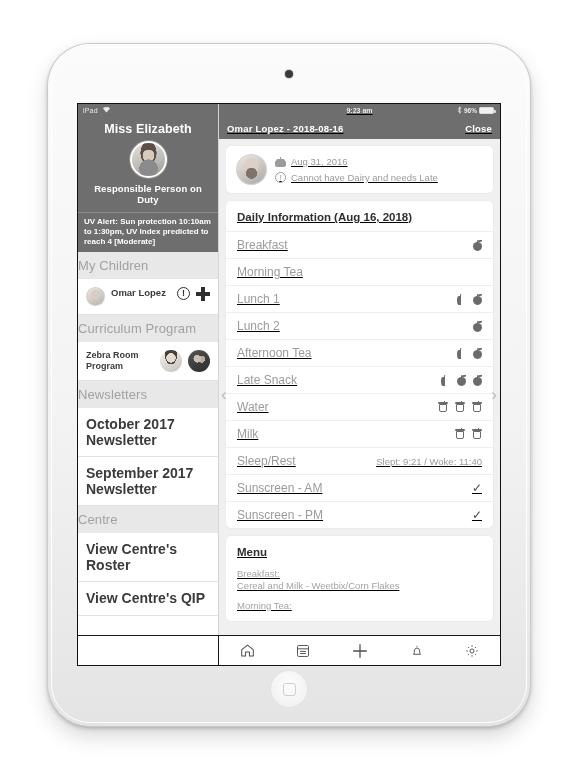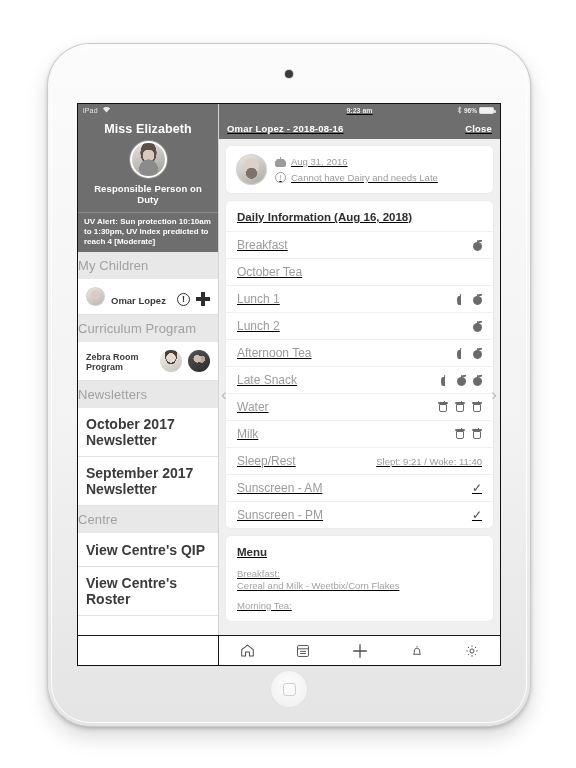--- a/index.html
+++ b/index.html
@@ -100,21 +100,21 @@
 
   .sb-scroll { flex: 1; overflow: hidden; background: #fff; }
   .sb-section {
     background: #e8e8e8; color: #a2a2a2;
     font-size: 13px; padding: 6px 0; letter-spacing: .1px;
   }
   .sb-row {
     background: #ffffff; padding: 8px 8px;
     font-size: 9px; font-weight: 700; color: #3b3b3b;
     border-bottom: 1px solid #e2e2e2;
-    display: flex; align-items: flex-end; gap: 6px;
+    display: flex; align-items: flex-start; gap: 6px;
     min-height: 34px;
   }
   .sb-row.plain { font-size: 14px; }
   .kid-av {
     width: 19px; height: 19px; border-radius: 50%; flex: none;
     background:
       radial-gradient(circle at 50% 40%, #d9cdc3 0 30%, transparent 31%),
       linear-gradient(150deg,#efece8,#b4b1ac);
     box-shadow: inset 0 0 0 1px #cfcfcf;
   }
@@ -316,24 +316,24 @@
           <div class="sb-section">Newsletters</div>
           <div class="sb-row plain">
             <span>October 2017 Newsletter</span>
           </div>
           <div class="sb-row plain">
             <span>September 2017 Newsletter</span>
           </div>
 
           <div class="sb-section">Centre</div>
           <div class="sb-row plain">
+            <span>View Centre's Roster</span>
+          </div>
+          <div class="sb-row plain">
             <span>View Centre's QIP</span>
-          </div>
-          <div class="sb-row plain">
-            <span>View Centre's Roster</span>
           </div>
         </div>
       </div>
 
       <div id="main">
         <div class="m-status">
           <span>9:23 am</span>
           <span class="right">
             <span>
               <svg width="5" height="8" viewBox="0 0 6 10">
@@ -380,21 +380,21 @@
               <span class="di-val">
                 <span class="apple">
                     <span class="fruit"></span>
                     <span class="stem"></span>
                     <span class="leaf"></span>
                   </span>
               </span>
             </div>
 
             <div class="di-row">
-              <span class="di-label">October Tea</span>
+              <span class="di-label">Morning Tea</span>
               <span class="di-val"></span>
             </div>
 
             <div class="di-row">
               <span class="di-label">Lunch 1</span>
               <span class="di-val">
                 <span class="apple half">
                     <span class="fruit"></span>
                     <span class="stem"></span>
                   </span>

